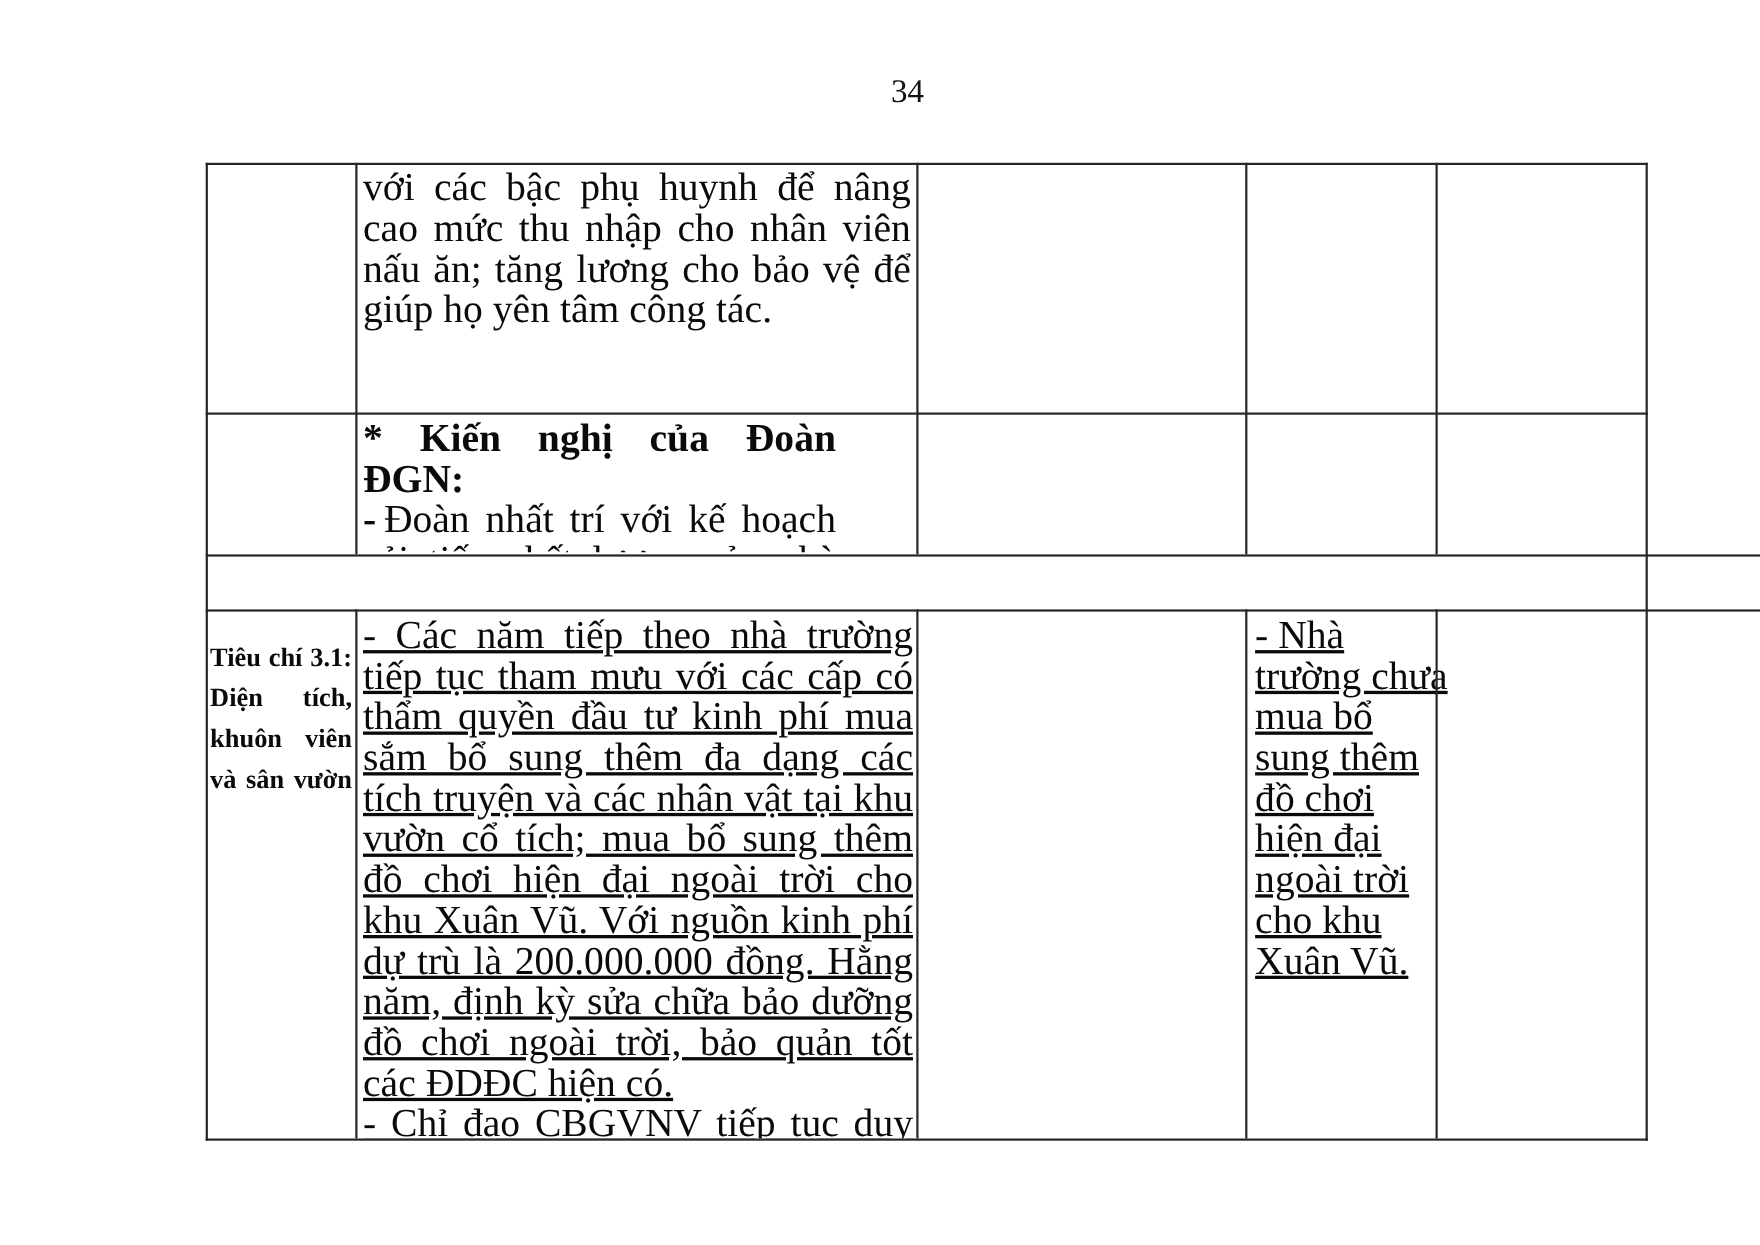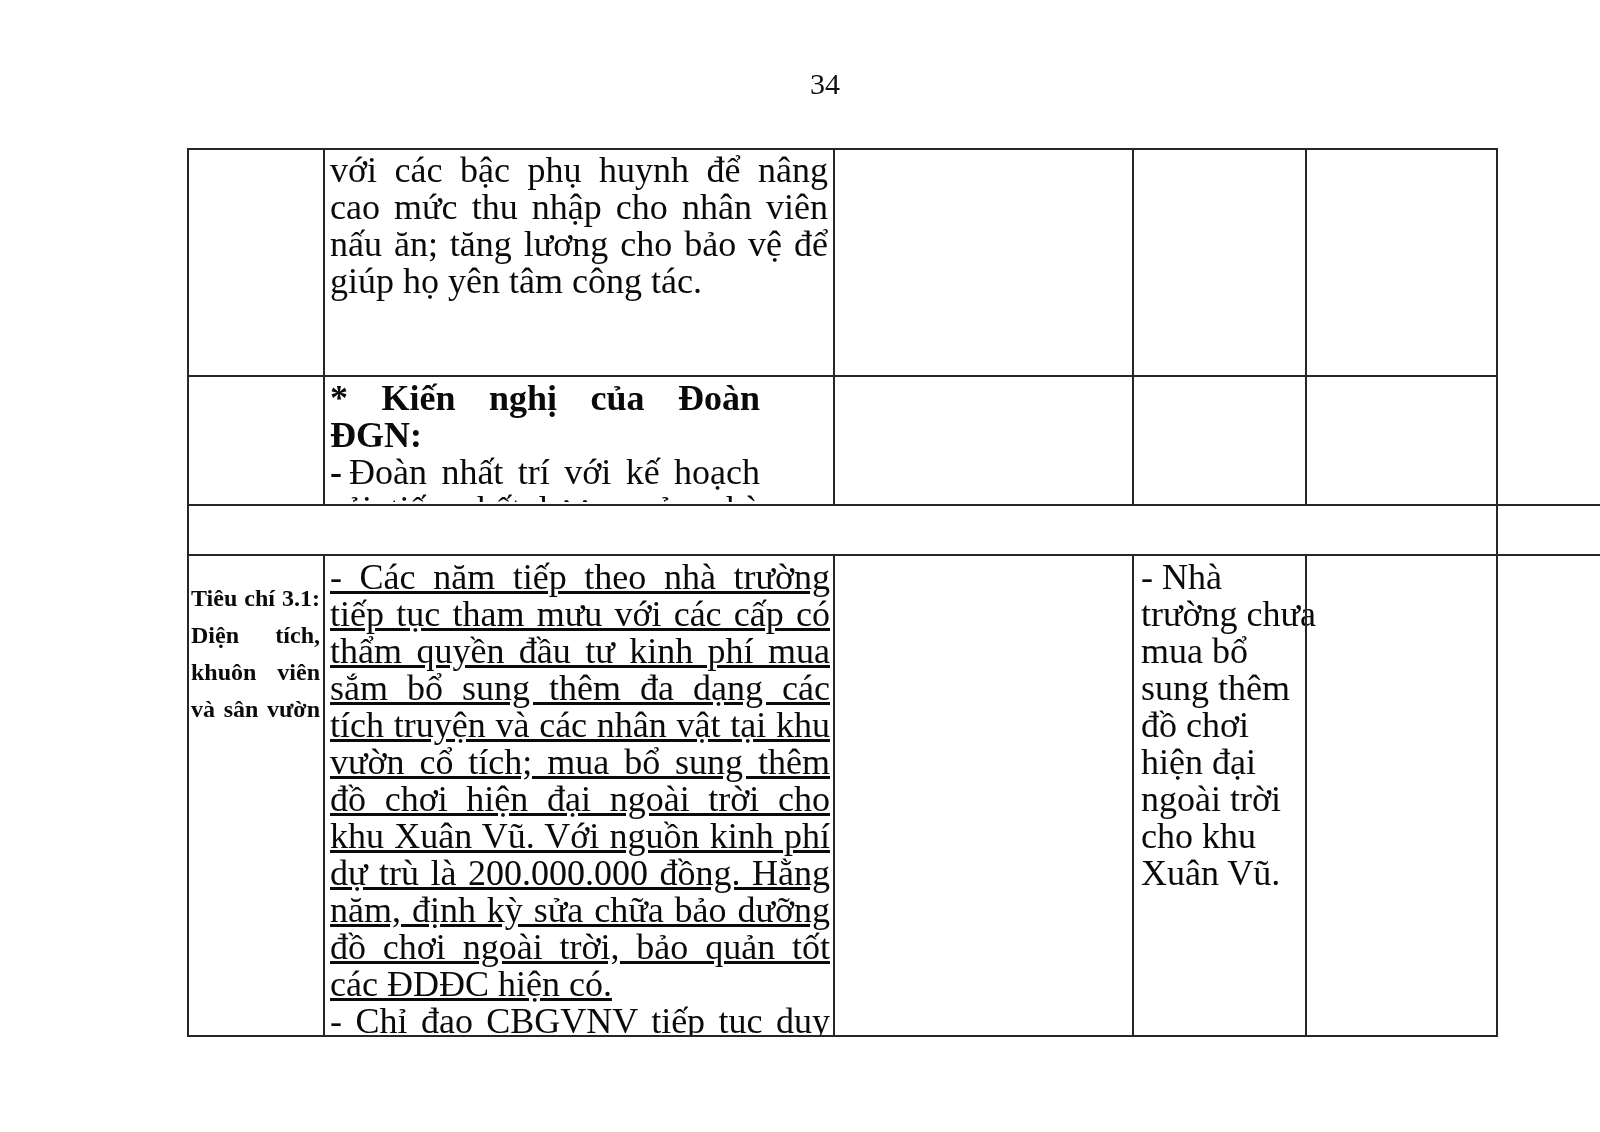--- a/index.html
+++ b/index.html
@@ -70,21 +70,21 @@
 
   .justify { text-align: justify; }
   .justify-all { text-align: justify; text-align-last: justify; margin-top: 21px; }
 
   .cell.r1c2 { left: 136px; top: 2px;   width: 512px; height: 223px; padding: 2px 7px 0 7px; }
   .cell.r1c4 { left: 945px; top: 2px;   width: 175px; height: 223px; padding: 2px 6px 0 9px; }
   .cell.r2c2 { left: 136px; top: 229px; width: 444px; height: 125px; padding: 3px 7px 0 7px; }
   .cell.r4c1 { left: 0;     top: 408px; width: 136px; height: 477px; padding: 3px 3px 0 4px;
                font-weight: bold; font-size: 24px; }
   .cell.r4c2 { left: 136px; top: 408px; width: 512px; height: 479px; padding: 3px 5px 0 7px; text-decoration: underline; }
-  .cell.r4c4 { left: 945px; top: 408px; width: 190px; height: 477px; padding: 3px 6px 0 9px; }
+  .cell.r4c4 { left: 945px; top: 408px; width: 190px; height: 477px; padding: 3px 6px 0 9px; text-decoration: underline; }
 
   .heading-bold { font-weight: bold; }
   .bullet-bold  { font-weight: bold; margin-right: 7px; }
 </style>
 </head>
 <body>
 
 <div class="page-number">34</div>
 
 <div class="doc-table">

